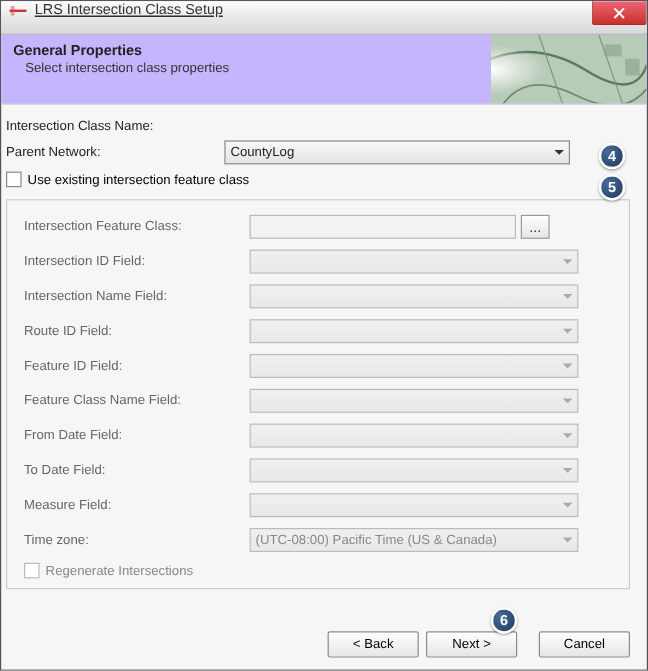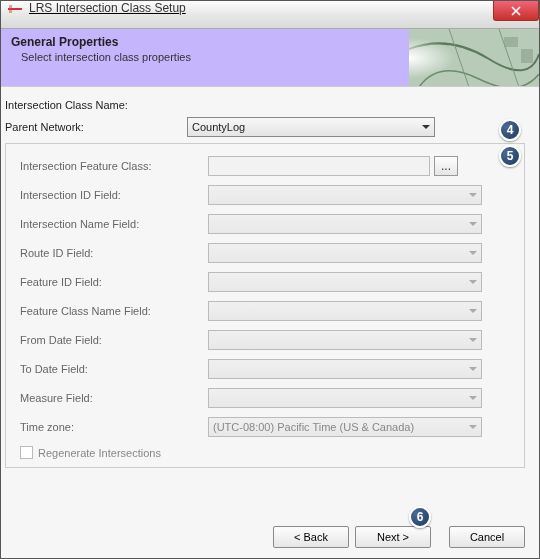--- a/index.html
+++ b/index.html
@@ -100,21 +100,21 @@
   .text-input {
     width: 288px;
     height: 20px;
     border: 1px solid #7a9ec6;
     padding: 1px 4px;
     font-size: 11px;
     font-family: inherit;
     background: #fff;
   }
   .combo {
-    width: 248px;
+    width: 288px;
     height: 20px;
     border: 1px solid #888;
     background: linear-gradient(to bottom, #f8f8f8, #e4e4e4);
     font-size: 11px;
     padding: 1px 18px 1px 4px;
     position: relative;
     display:flex; align-items:center;
     color:#222;
   }
   .combo.disabled {
@@ -271,20 +271,24 @@
       <div class="row-label">Parent Network:</div>
       <div class="row-field">
         <div class="combo">
           <span>CountyLog</span>
           <span class="combo-arrow"></span>
         </div>
       </div>
     </div>
     <div class="badge" style="top:144px; right:18px;">5</div>
 
+    <div class="checkbox-row">
+      <span class="cb"></span>
+      <span>Use existing intersection feature class</span>
+    </div>
 
     <div class="group-box">
 
       <div class="gb-row">
         <div class="row-label">Intersection Feature Class:</div>
         <div class="output-box"></div>
         <div class="ellipsis-btn">...</div>
       </div>
 
       <div class="gb-row">

